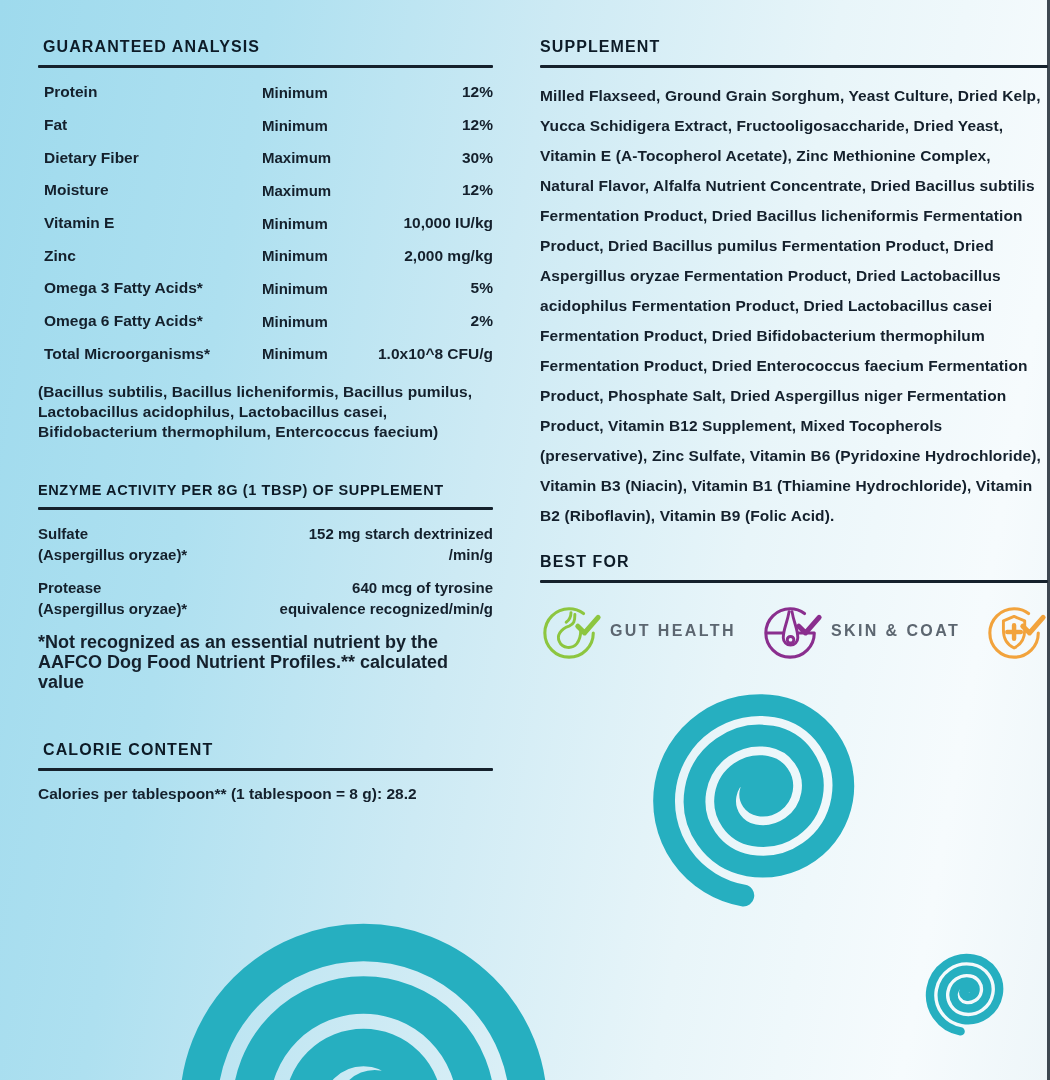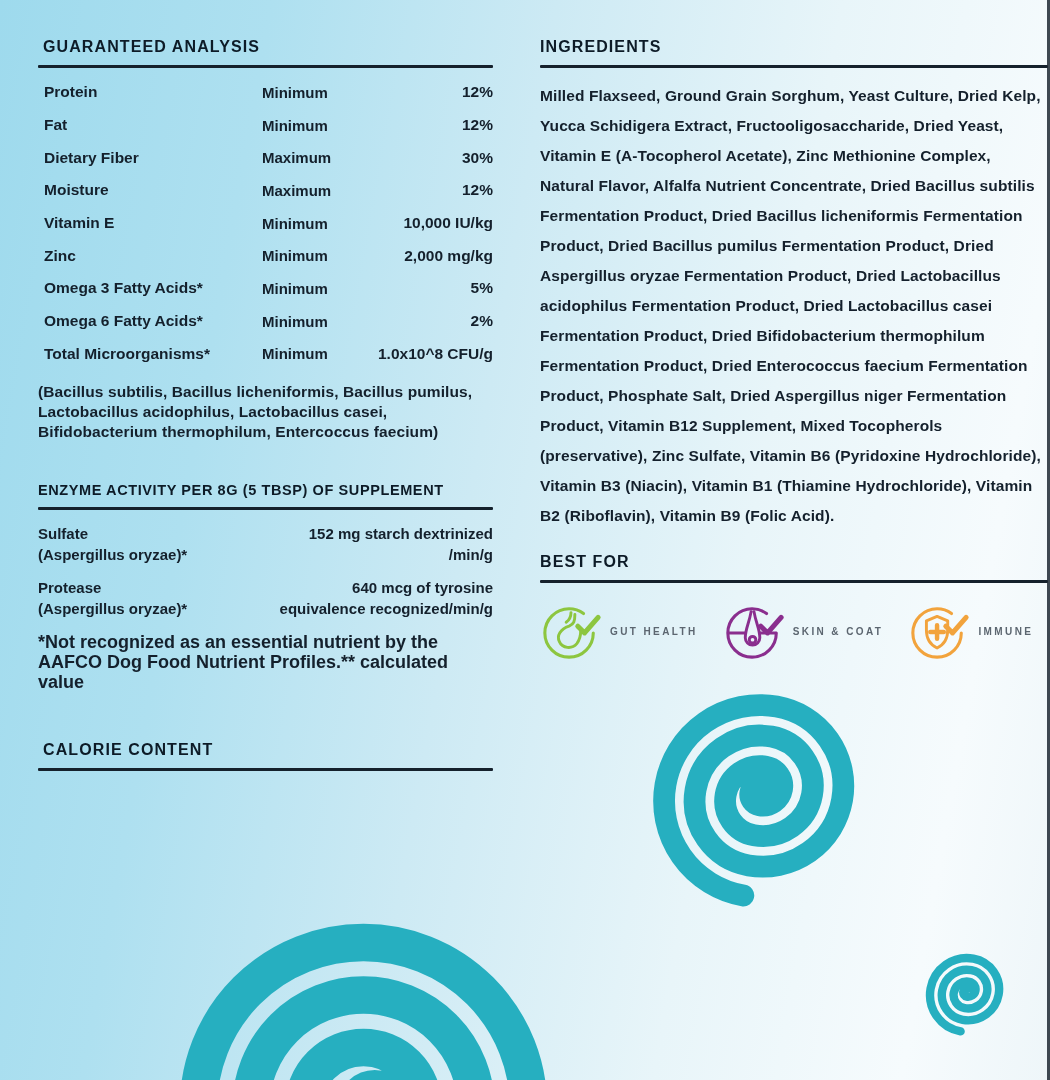--- a/index.html
+++ b/index.html
@@ -40,21 +40,21 @@
   .calorie-text{margin-top:14px;font-size:15.5px;font-weight:700;}
 
   
   .ing-text{margin-top:13px;font-size:15.5px;font-weight:700;line-height:30px;letter-spacing:.1px;}
 
   
   .bestfor-wrap{margin-top:22px;}
   .icons-row{display:flex;align-items:center;margin-top:17px;}
   .bf-item{display:flex;align-items:center;}
   .bf-item + .bf-item{margin-left:25px;}
-  .bf-label{margin-left:8px;font-size:10px;font-weight:700;letter-spacing:2.4px;color:#5c6670;white-space:nowrap;}
+  .bf-label{margin-left:8px;font-size:16px;font-weight:700;letter-spacing:2.4px;color:#5c6670;white-space:nowrap;}
   .bf-svg{display:block;}
   .ic-green{stroke:#8dc63f;}
   .ic-purple{stroke:#8a2e8e;}
   .ic-orange{stroke:#f2a33c;}
   .icon-stroke{fill:none;stroke-linecap:round;stroke-linejoin:round;}
 
   
   .spiral{position:absolute;}
   .spiral path{fill:none;stroke:#26afc0;stroke-width:10;stroke-linecap:round;}
   .spiral svg{display:block;transform:rotate(-80deg);}
@@ -119,21 +119,21 @@
           <span class="ga-name">Total Microorganisms*</span>
           <span class="ga-basis">Minimum</span>
           <span class="ga-value">1.0x10^8 CFU/g</span>
         </div>
       </div>
 
       <div class="note">(Bacillus subtilis, Bacillus licheniformis, Bacillus pumilus, Lactobacillus acidophilus, Lactobacillus casei, Bifidobacterium thermophilum, Entercoccus faecium)</div>
     </div>
 
     <div class="calorie-wrap" style="margin-top:40px;">
-      <div class="sec-h small">ENZYME ACTIVITY PER 8G (5 TBSP) OF SUPPLEMENT</div>
+      <div class="sec-h small">ENZYME ACTIVITY PER 8G (1 TBSP) OF SUPPLEMENT</div>
       <div class="sec-rule"></div>
 
       <div class="enz-rows">
         <div class="enz-row">
           <div class="enz-left">
             <div>Sulfate</div>
             <div>(Aspergillus oryzae)*</div>
           </div>
           <div class="enz-right">
             <div>152 mg starch dextrinized</div>
@@ -151,26 +151,27 @@
           </div>
         </div>
       </div>
 
       <div class="footnote">*Not recognized as an essential nutrient by the AAFCO Dog Food Nutrient Profiles.** calculated value</div>
     </div>
 
     <div class="calorie-wrap">
       <div class="sec-h">CALORIE CONTENT</div>
       <div class="sec-rule"></div>
+      <div class="calorie-text">Calories per tablespoon** (1 tablespoon = 8 g): 28.2</div>
     </div>
   </div>
 
   <div class="col-right">
     <div>
-      <div class="sec-h" style="padding-left:0;">INGREDIENTS</div>
+      <div class="sec-h" style="padding-left:0;">SUPPLEMENT</div>
       <div class="sec-rule"></div>
       <div class="ing-text">Milled Flaxseed, Ground Grain Sorghum, Yeast Culture, Dried Kelp, Yucca Schidigera Extract, Fructooligosaccharide, Dried Yeast, Vitamin E (A-Tocopherol Acetate), Zinc Methionine Complex, Natural Flavor, Alfalfa Nutrient Concentrate, Dried Bacillus subtilis Fermentation Product, Dried Bacillus licheniformis Fermentation Product, Dried Bacillus pumilus Fermentation Product, Dried Aspergillus oryzae Fermentation Product, Dried Lactobacillus acidophilus Fermentation Product, Dried Lactobacillus casei Fermentation Product, Dried Bifidobacterium thermophilum Fermentation Product, Dried Enterococcus faecium Fermentation Product, Phosphate Salt, Dried Aspergillus niger Fermentation Product, Vitamin B12 Supplement, Mixed Tocopherols (preservative), Zinc Sulfate, Vitamin B6 (Pyridoxine Hydrochloride), Vitamin B3 (Niacin), Vitamin B1 (Thiamine Hydrochloride), Vitamin B2 (Riboflavin), Vitamin B9 (Folic Acid).</div>
     </div>
 
     <div class="bestfor-wrap">
       <div class="sec-h" style="padding-left:0;">BEST FOR</div>
       <div class="sec-rule"></div>
 
       <div class="icons-row">
 

